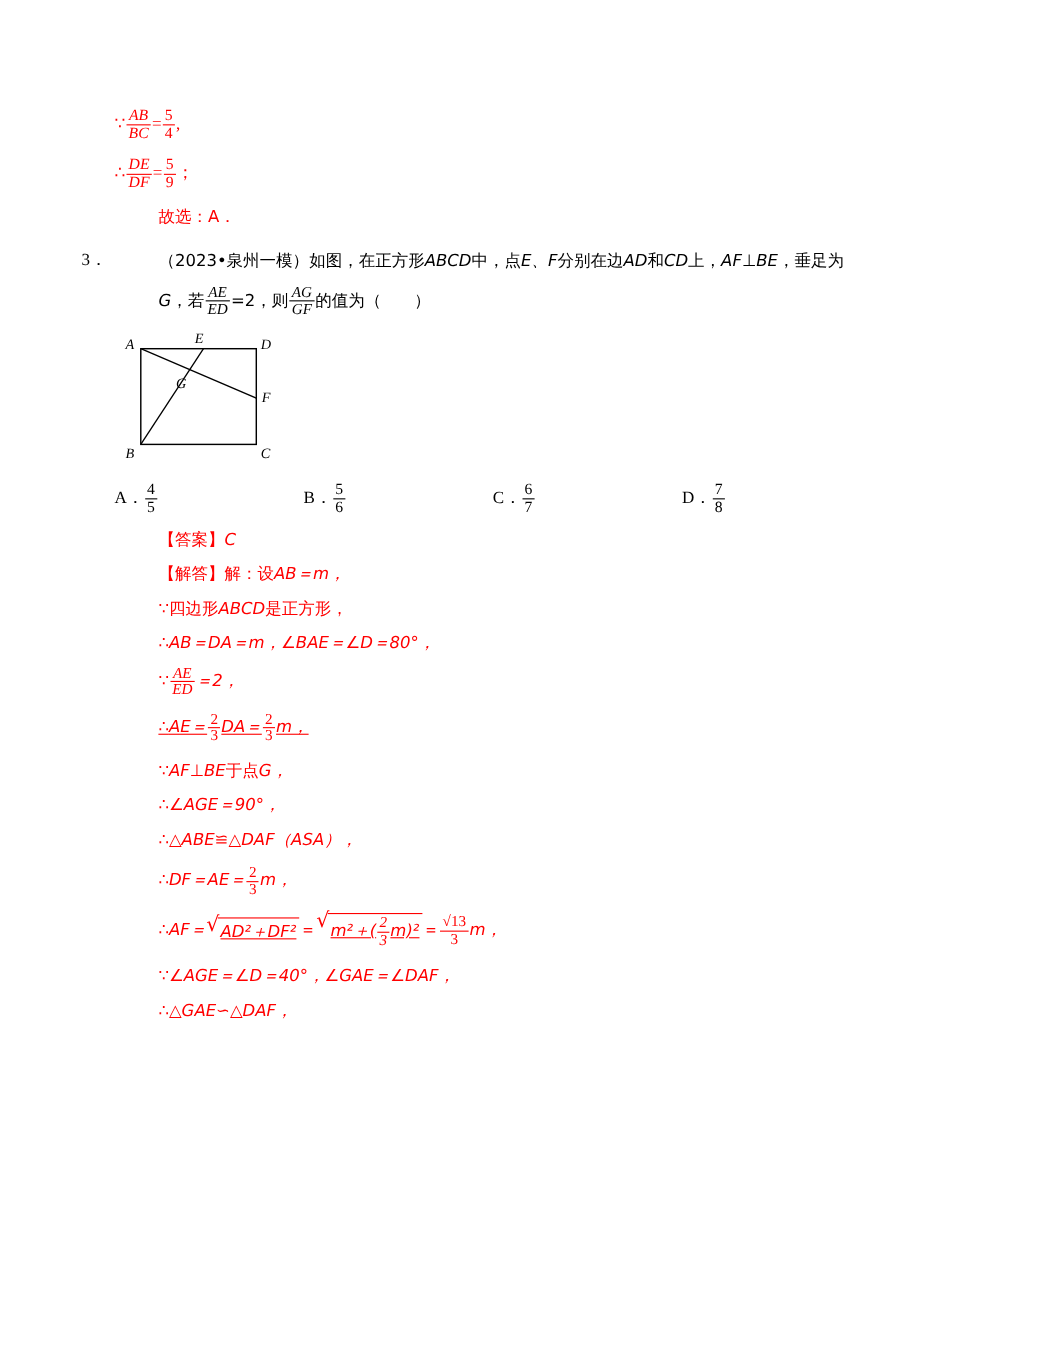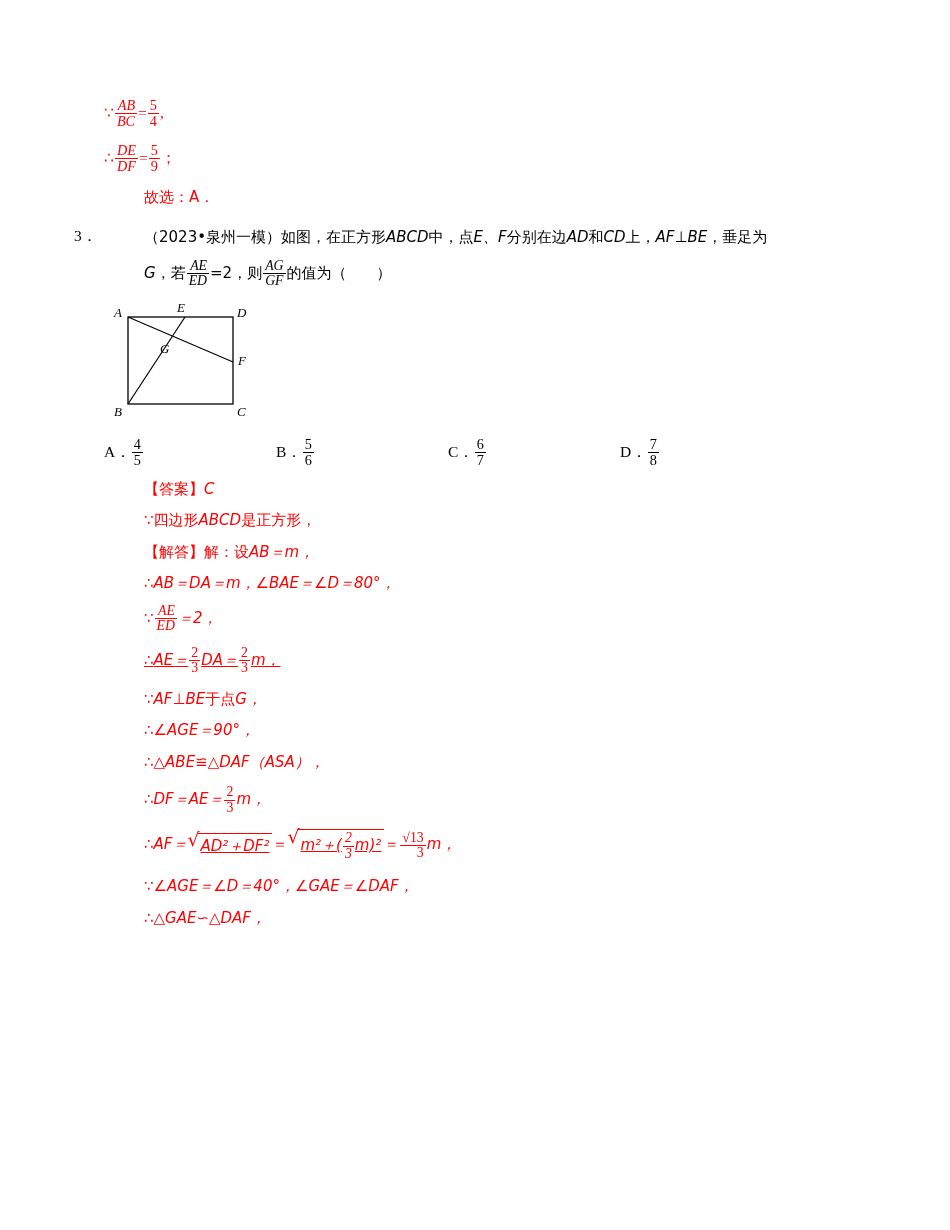--- a/index.html
+++ b/index.html
@@ -42,21 +42,21 @@
   }
   .line-cn {
     font-family: "DejaVu Sans", sans-serif;
     font-size: 15px;
     margin-left: 40px;
   }
   
   .frac {
     display: inline-block;
     vertical-align: -0.55em;
-    text-align: right;
+    text-align: center;
     font-size: 0.92em;
     line-height: 1.05;
     margin: 0 1px;
   }
   .frac .num {
     display: block;
     border-bottom: 1.1px solid currentColor;
     padding: 0 2px;
   }
   .frac .den {
@@ -166,25 +166,25 @@
       <div class="choice"><span>D．</span><span class="frac frac-serif"><span class="num">7</span><span class="den">8</span></span></div>
     </div>
 
     <div class="ans-block red">
 
       <div class="line line-cn">
         <span>【答案】</span><span class="ital">C</span>
       </div>
 
       <div class="line line-cn">
+        <span>【解答】</span><span>解：设</span><span class="ital">AB＝m，</span>
+      </div>
+
+      <div class="line line-cn">
         <span>∵</span><span>四边形</span><span class="ital">ABCD</span><span>是正方形，</span>
-      </div>
-
-      <div class="line line-cn">
-        <span>【解答】</span><span>解：设</span><span class="ital">AB＝m，</span>
       </div>
 
       <div class="line line-cn">
         <span>∴</span><span class="ital">AB＝DA＝m，∠BAE＝∠D＝80°，</span>
       </div>
 
       <div class="line line-cn" style="margin-bottom:12px;">
         <span>∵</span><span class="frac frac-serif ital"><span class="num">AE</span><span class="den">ED</span></span><span class="ital">＝2，</span>
       </div>
 

